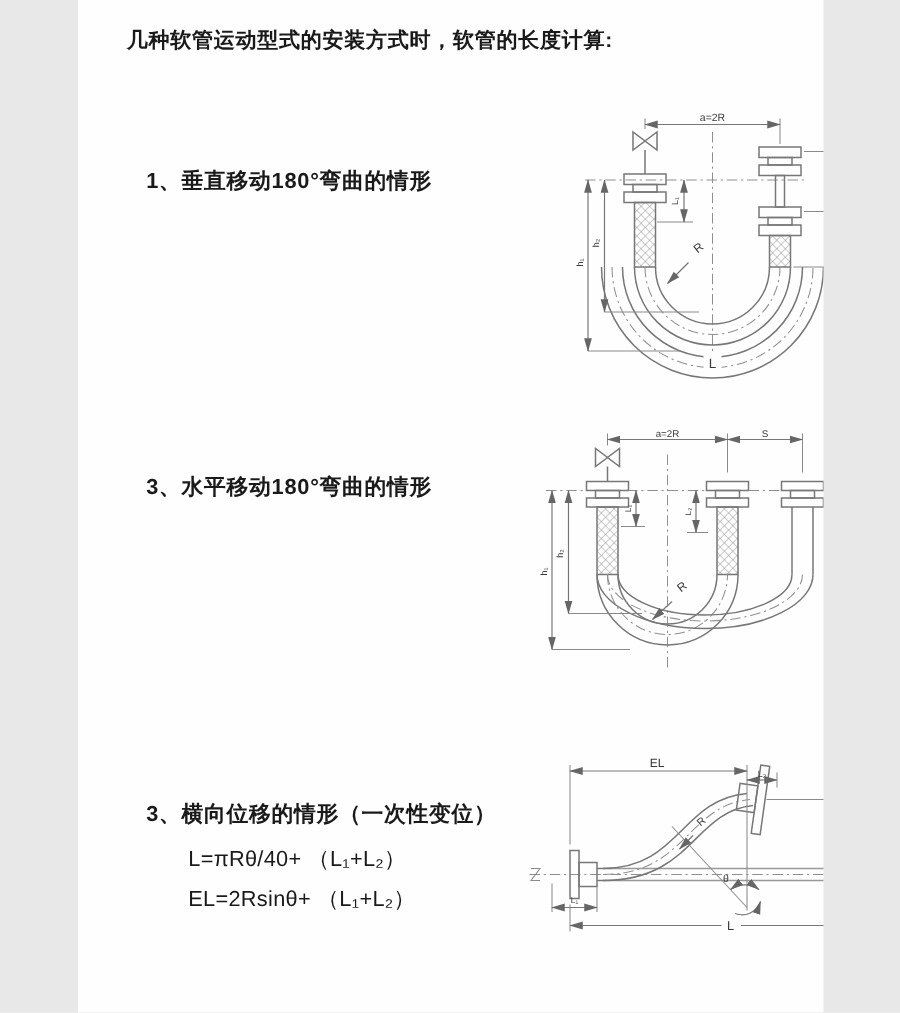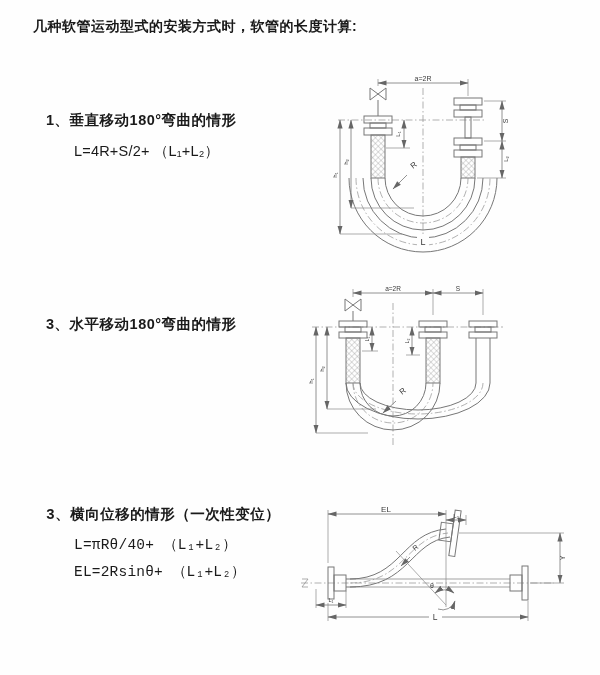--- a/index.html
+++ b/index.html
@@ -1,23 +1,23 @@
 <!DOCTYPE html>
 <html><head>
 <meta charset="utf-8">
 <style>
   html,body{margin:0;padding:0;background:#e8e8e8;}
-  .page{position:relative;width:600px;height:675px;background:#fefefe;overflow:hidden;
+  .page{position:relative;width:497px;height:675px;background:#fefefe;overflow:hidden;
         font-family:"Liberation Sans","DejaVu Sans",sans-serif;color:#1a1a1a;margin:0 auto;}
   .title{position:absolute;left:33px;top:18px;font-size:14px;font-weight:bold;letter-spacing:.5px;}
   .sec{position:absolute;left:46px;margin-top:12px;}
   .sec-heading{font-size:14.5px;font-weight:bold;margin:0;letter-spacing:.5px;}
   .formulas{margin:8px 0 0 28px;font-size:14.5px;line-height:27px;letter-spacing:.2px;}
   .formulas div{white-space:pre;}
-  #sec1{top:99px;} #sec2{top:303px;} #sec3{top:493px;font-family:Liberation Mono, monospace;}
+  #sec1{top:99px;} #sec2{top:303px;} #sec3{top:521px;}
   .diag{position:absolute;}
   #d1{left:316px;top:72px;width:270px;height:183px;}
   #d2{left:298px;top:285px;width:300px;height:172px;}
   #d3{left:298px;top:505px;width:300px;height:145px;}
   svg{display:block;font-family:"Liberation Sans","DejaVu Sans",sans-serif;}
   .ln{fill:none;stroke:#777;stroke-width:1;}
   .ln2{fill:none;stroke:#999;stroke-width:.9;}
   .thin{fill:none;stroke:#8a8a8a;stroke-width:.7;}
   .cl{fill:none;stroke:#8f8f8f;stroke-width:.7;stroke-dasharray:7 2.5 1.5 2.5;}
   .dim{fill:none;stroke:#777;stroke-width:.8;}
@@ -28,21 +28,20 @@
 </head>
 <body>
 
 <div class="page">
 
   <div class="title">几种软管运动型式的安装方式时，软管的长度计算:</div>
 
   <div class="sec" id="sec1">
     <h2 class="sec-heading">1、垂直移动180°弯曲的情形</h2>
     <div class="formulas">
-      <div>L=4R+S/2+ （L₁+L₂）</div>
     </div>
   </div>
 
   <div class="sec" id="sec2">
     <h2 class="sec-heading">3、水平移动180°弯曲的情形</h2>
   </div>
 
   <div class="sec" id="sec3">
     <h2 class="sec-heading">3、横向位移的情形（一次性变位）</h2>
     <div class="formulas">

